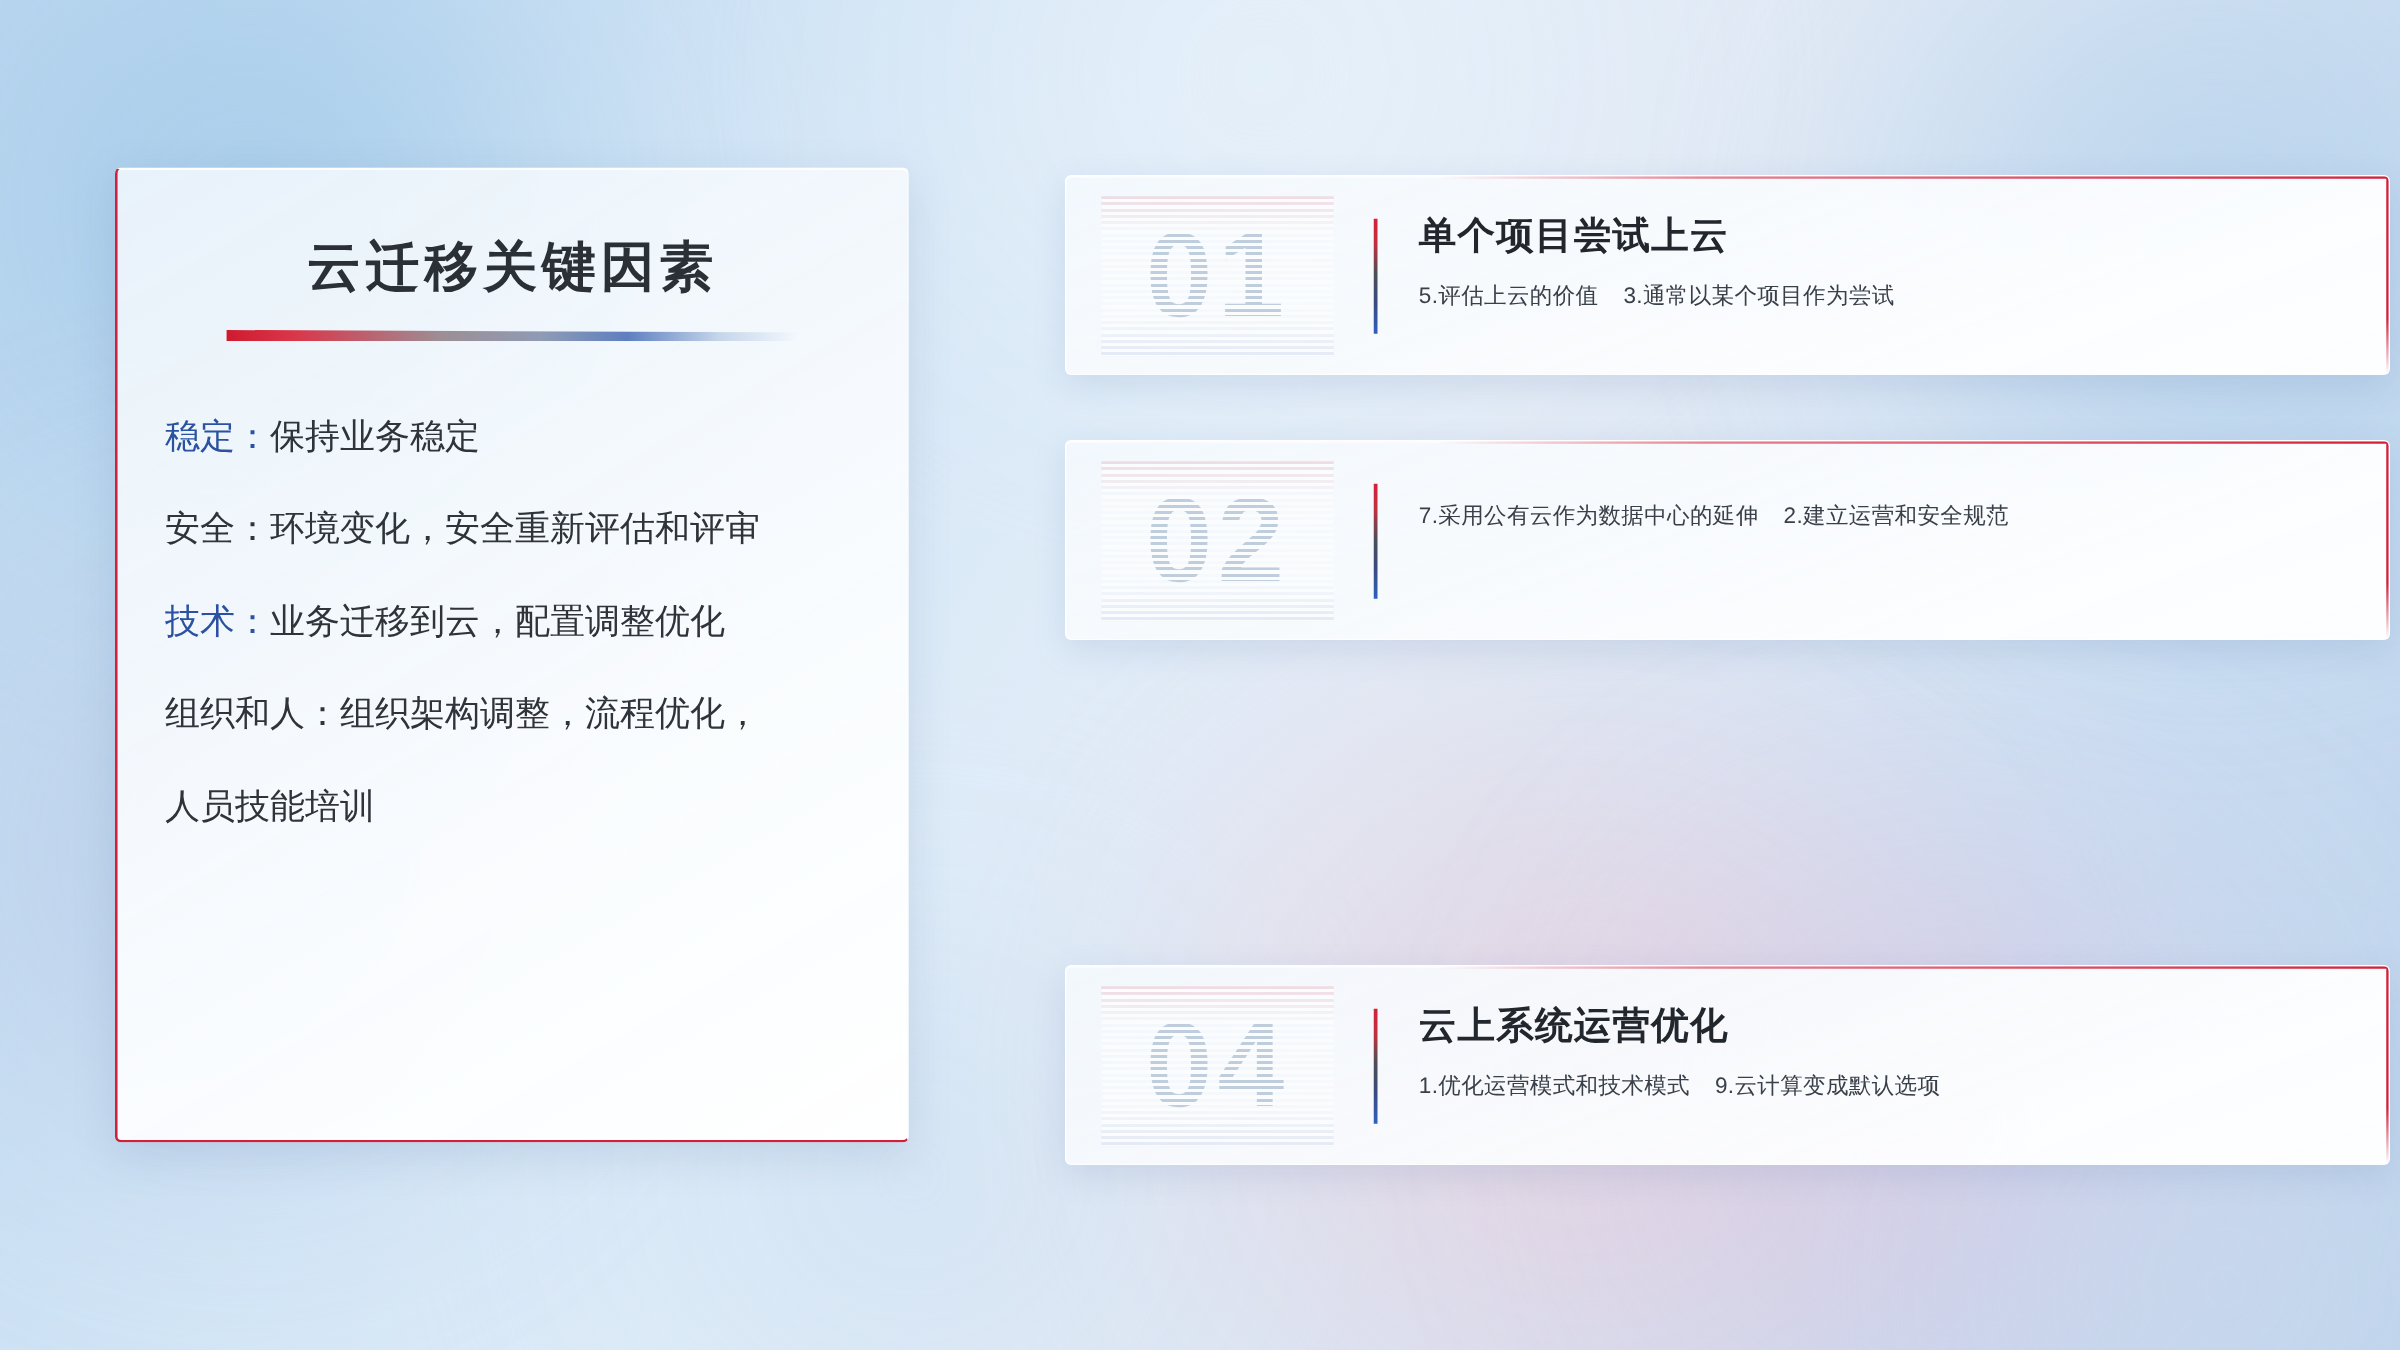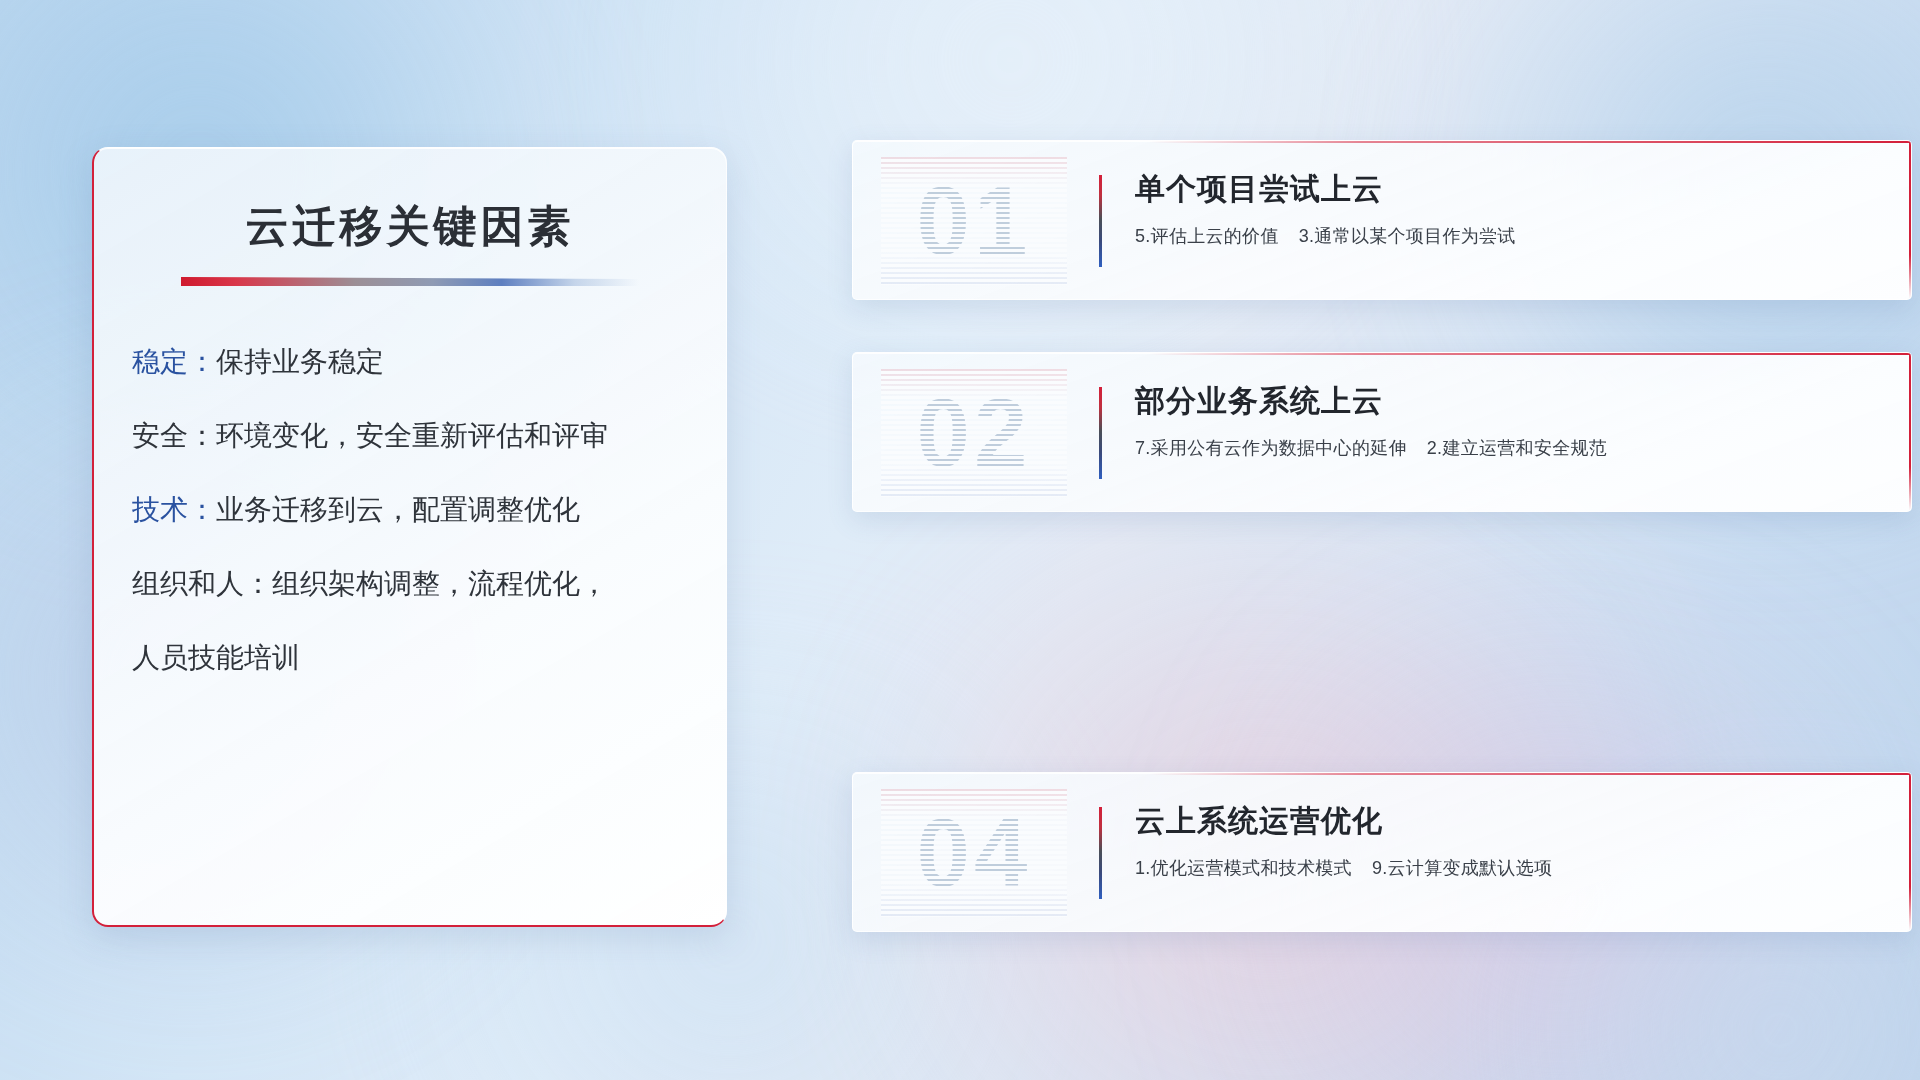--- a/index.html
+++ b/index.html
@@ -41,22 +41,22 @@
   .blob-g{ left:560px; top:-200px; width:900px; height:520px;
            background:radial-gradient(circle,#e8f1fa 0%,rgba(232,241,250,0) 72%); opacity:.9;}
   .blob-h{ left:1500px; top:820px; width:560px; height:420px;
            background:radial-gradient(circle,#c9d9ee 0%,rgba(201,217,238,0) 72%); opacity:.85;}
 
   
   #stage { position:absolute; inset:0; z-index:2; }
 
   
   #left-panel{
-    position:absolute; left:92px; top:147px; width:635px; height:780px;
-    border-radius:16px;
+    position:absolute; left:92px; top:134px; width:635px; height:780px;
+    border-radius:5px;
     background:linear-gradient(150deg,
       rgba(236,244,251,.93) 0%,
       rgba(243,248,252,.95) 32%,
       rgba(250,252,254,.97) 62%,
       rgba(255,255,255,.98) 100%);
     border:1px solid rgba(255,255,255,.85);
     border-left:2px solid #d3203a;
     border-bottom:2px solid #d3203a;
     box-shadow:0 10px 34px rgba(86,120,165,.18), inset 0 1px 0 rgba(255,255,255,.9);
     overflow:hidden;
@@ -199,21 +199,20 @@
   <div class="card" style="top:352px">
     <div class="card-accent"></div>
     <div class="card-accent-side"></div>
     <div class="num-wrap">
       <div class="num-glyph">02</div>
       <div class="num-tint"></div>
       <div class="num-mask"></div>
     </div>
     <div class="card-divider"></div>
     <div class="card-body">
-      <div class="card-title">部分业务系统上云</div>
       <div class="card-sub">
         <span>7.采用公有云作为数据中心的延伸</span><span class="gap"></span><span>2.建立运营和安全规范</span>
       </div>
     </div>
   </div>
 
 
   <div class="card" style="top:772px">
     <div class="card-accent"></div>
     <div class="card-accent-side"></div>

